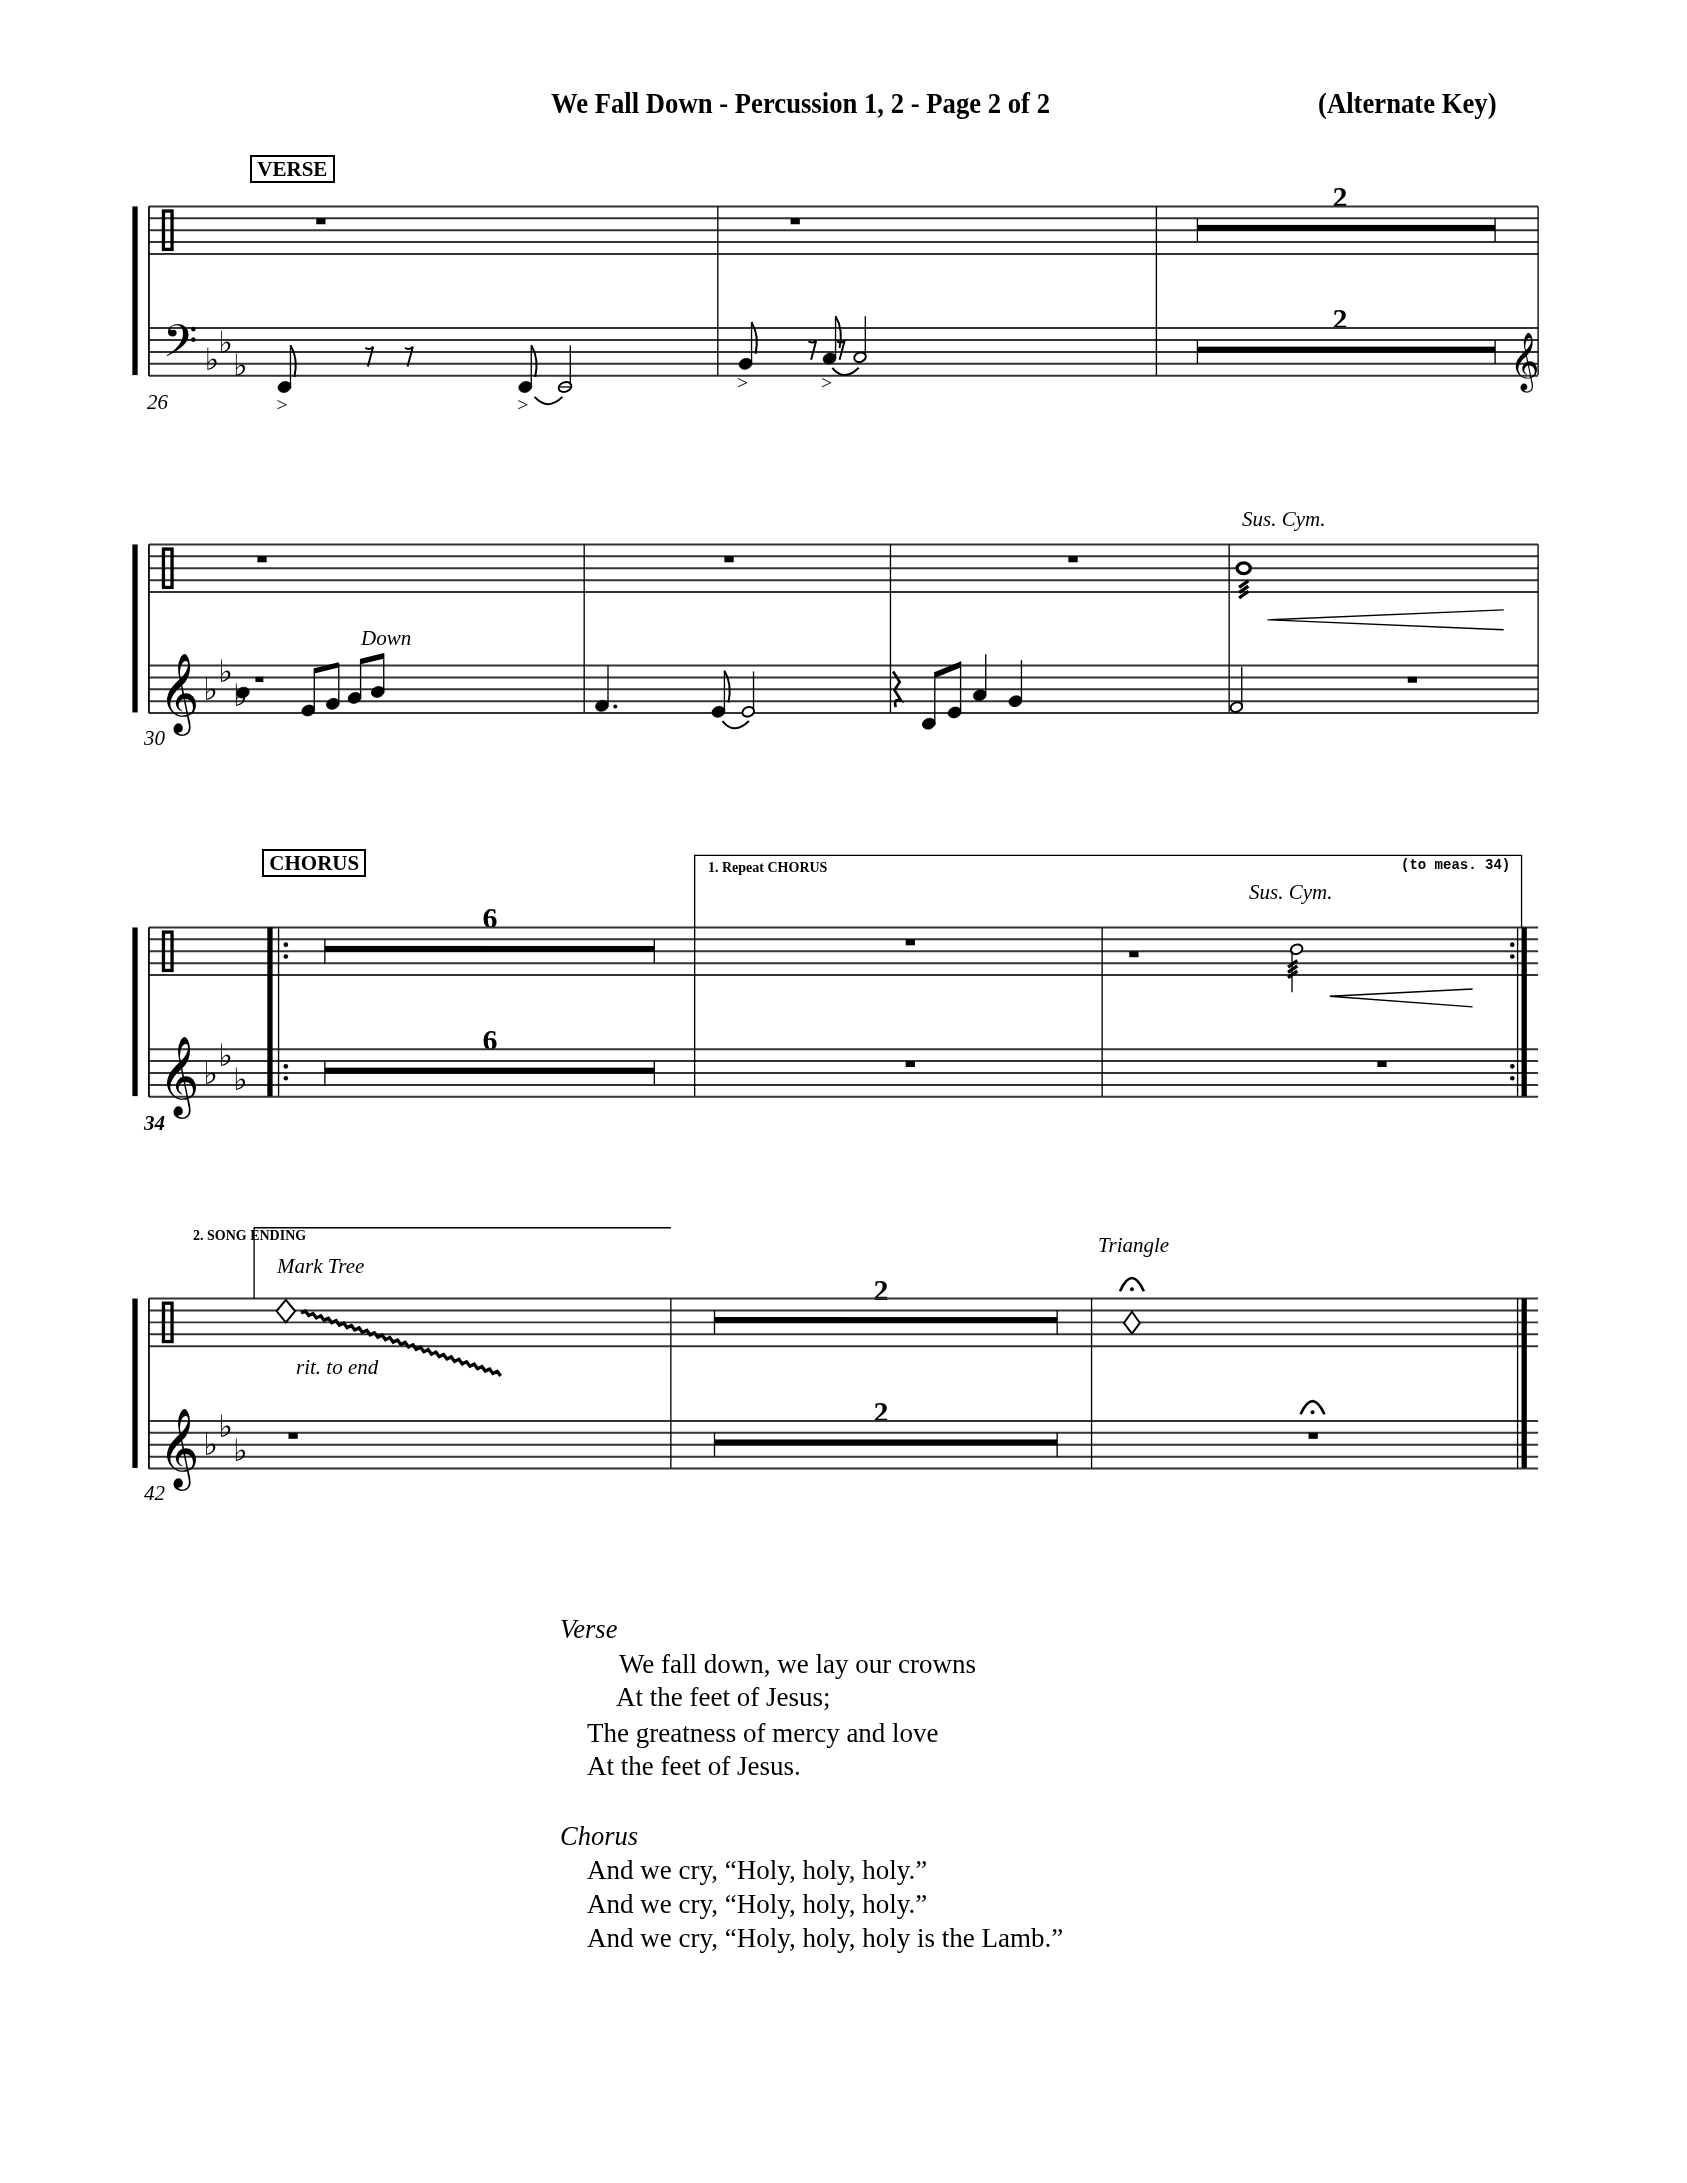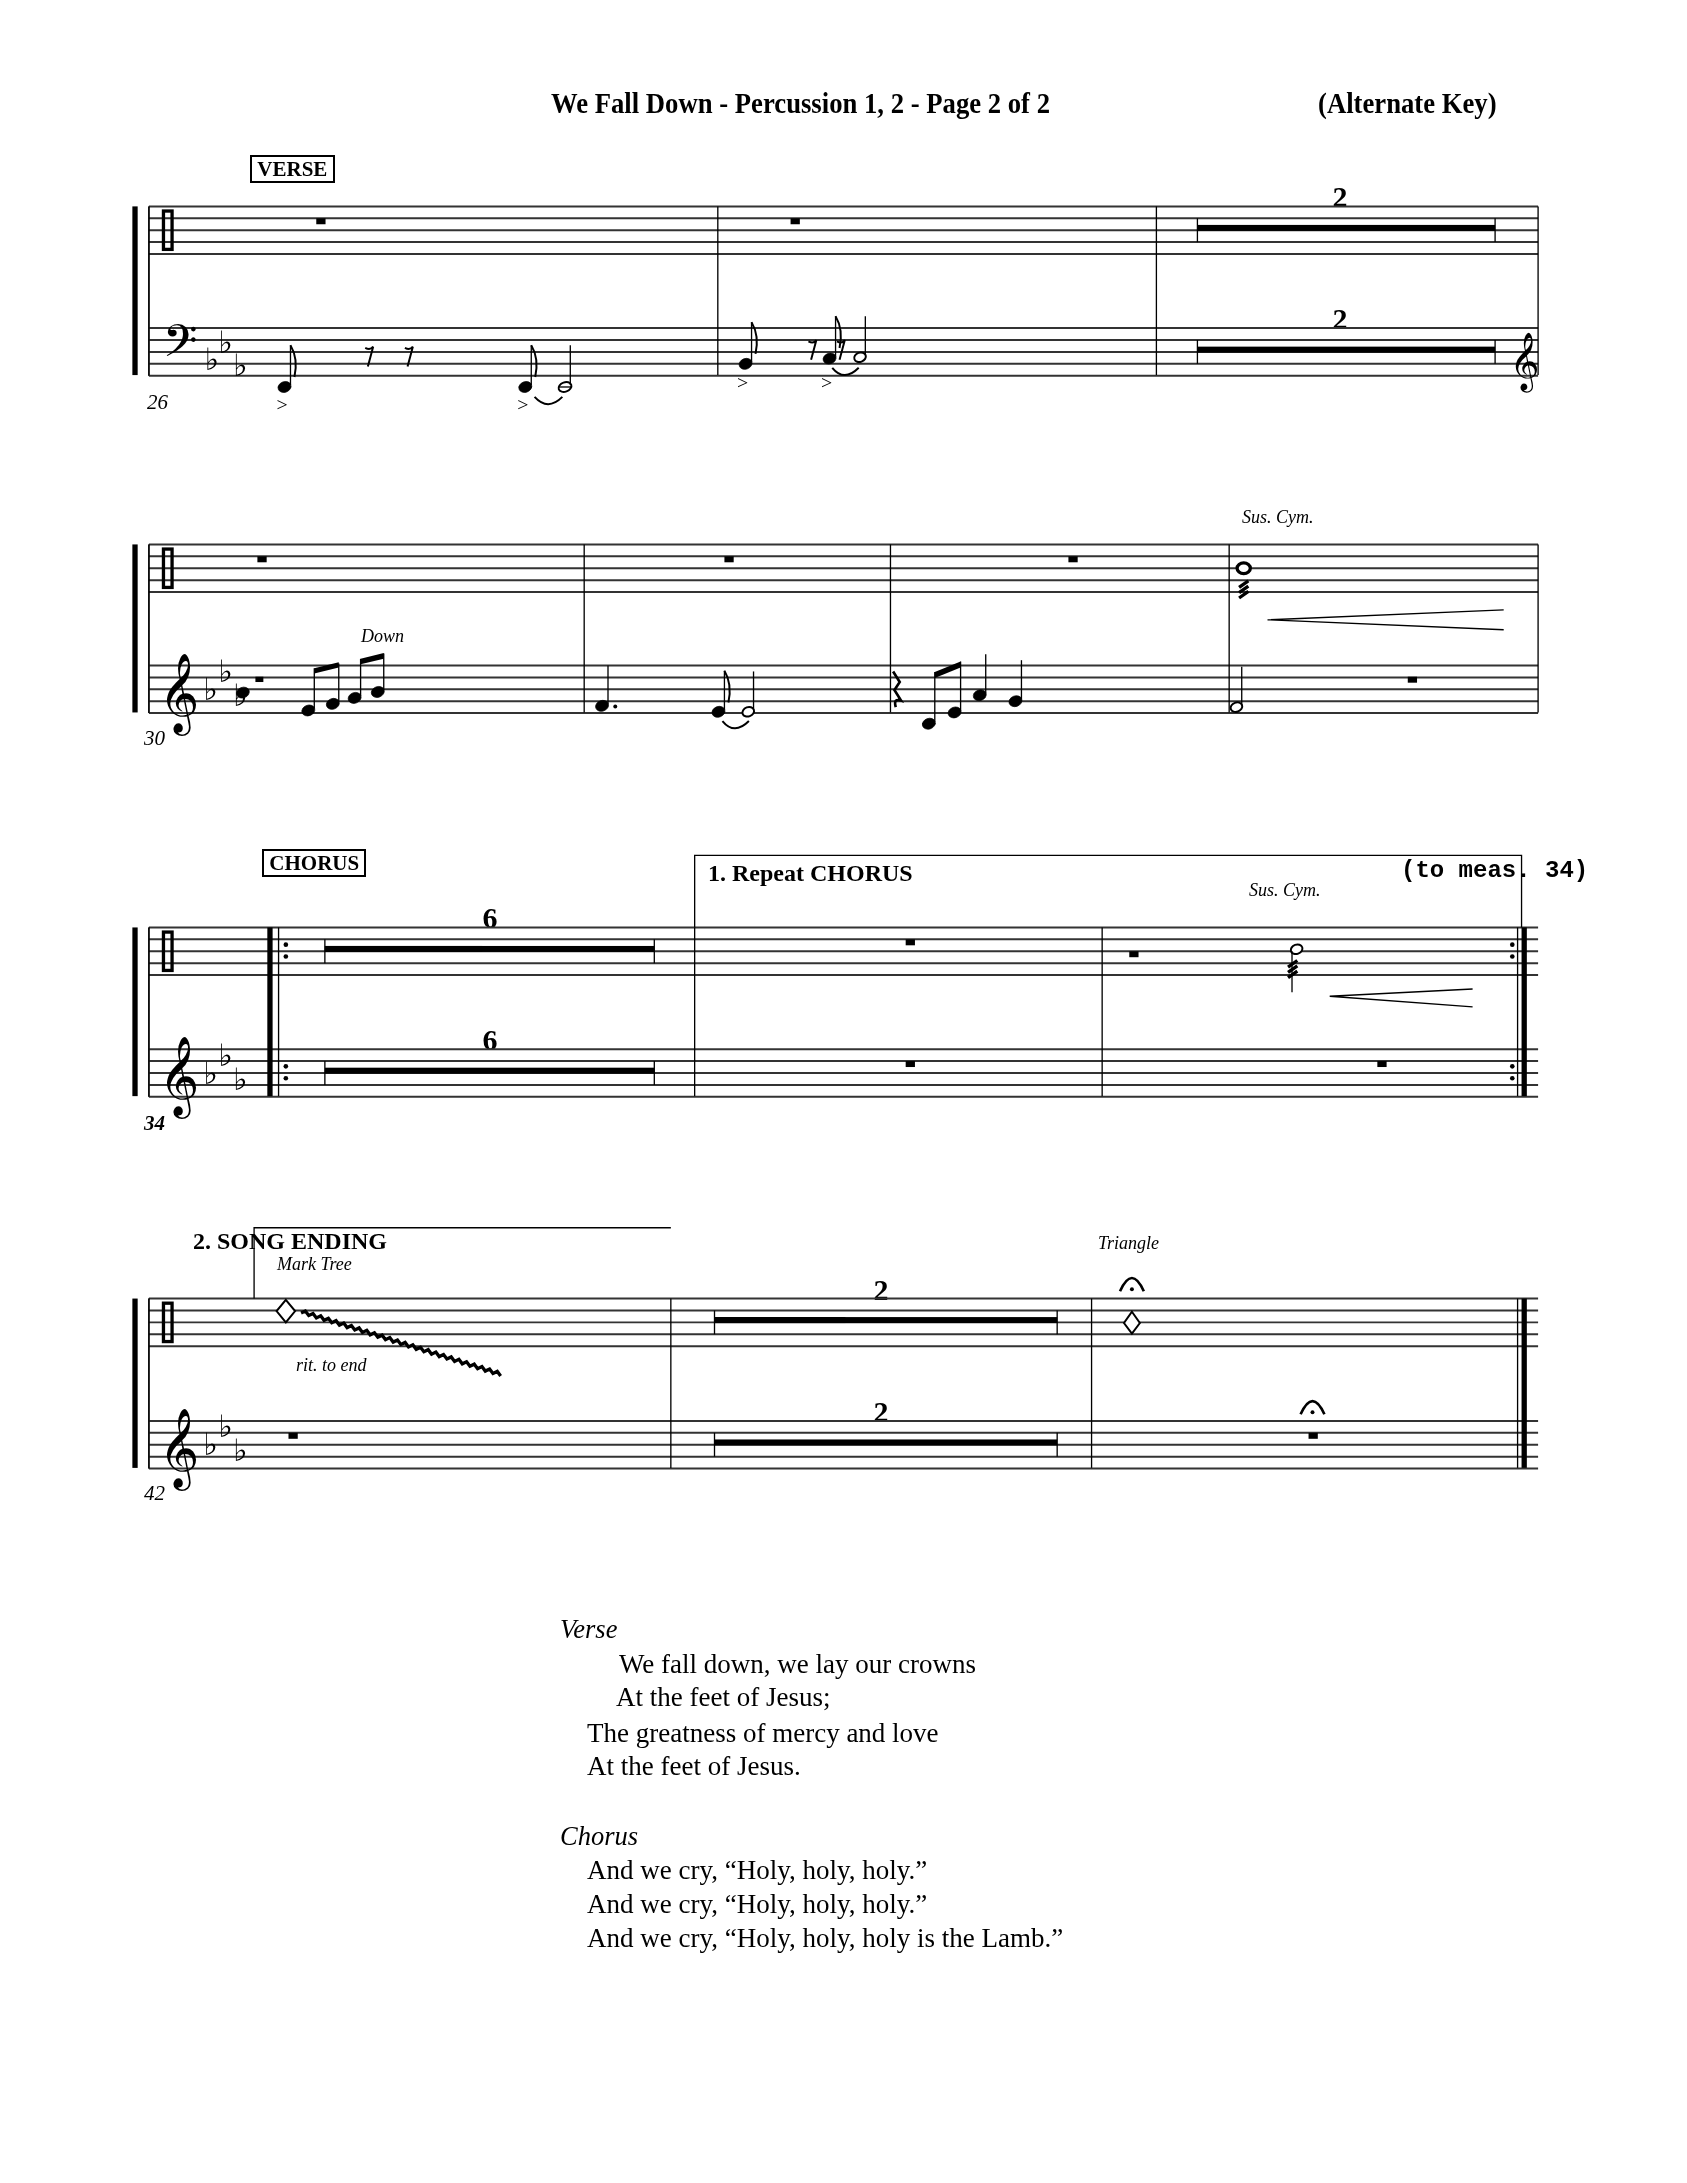--- a/index.html
+++ b/index.html
@@ -1,22 +1,22 @@
 <!DOCTYPE html>
 <html style="font-size:10.6px"><head>
 <meta charset="utf-8">
 <style>
   html, body { margin:0; padding:0; background:#ffffff; }
   body { width:1687px; height:2183px; position:relative; overflow:hidden; font-family:"Liberation Serif", serif; color:#000; }
   .abs { position:absolute; }
   .title { font-weight:bold; font-size:29px; white-space:nowrap; transform:scaleX(0.92); transform-origin:left top; }
   .rehearsal { border:2px solid #000; font-weight:bold; font-size:21px; padding:0px 5.3px; line-height:24px; white-space:nowrap; }
-  .ital { font-style:italic; font-size:18px; white-space:nowrap; }
+  .ital { font-style:italic; font-size:21px; white-space:nowrap; }
   .measnum { font-style:italic; font-size:21px; }
-  .ending-label { font-weight:bold; font-size:24px; white-space:nowrap; }
+  .ending-label { font-weight:bold; font-size:14px; white-space:nowrap; }
   .mmrest-num { font-weight:bold; font-size:30px; text-align:center; width:40px; }
   .lyrics-head { font-style:italic; font-size:26.5px; }
   .lyric { font-size:27px; white-space:nowrap; }
   svg#score { position:absolute; left:0; top:0; }
 </style>
 </head>
 <body>
 
 <div class="abs title" style="left:551px; top:87px;">We Fall Down - Percussion 1, 2 - Page 2 of 2</div>
 <div class="abs title" style="left:1318px; top:87px;">(Alternate Key)</div>

